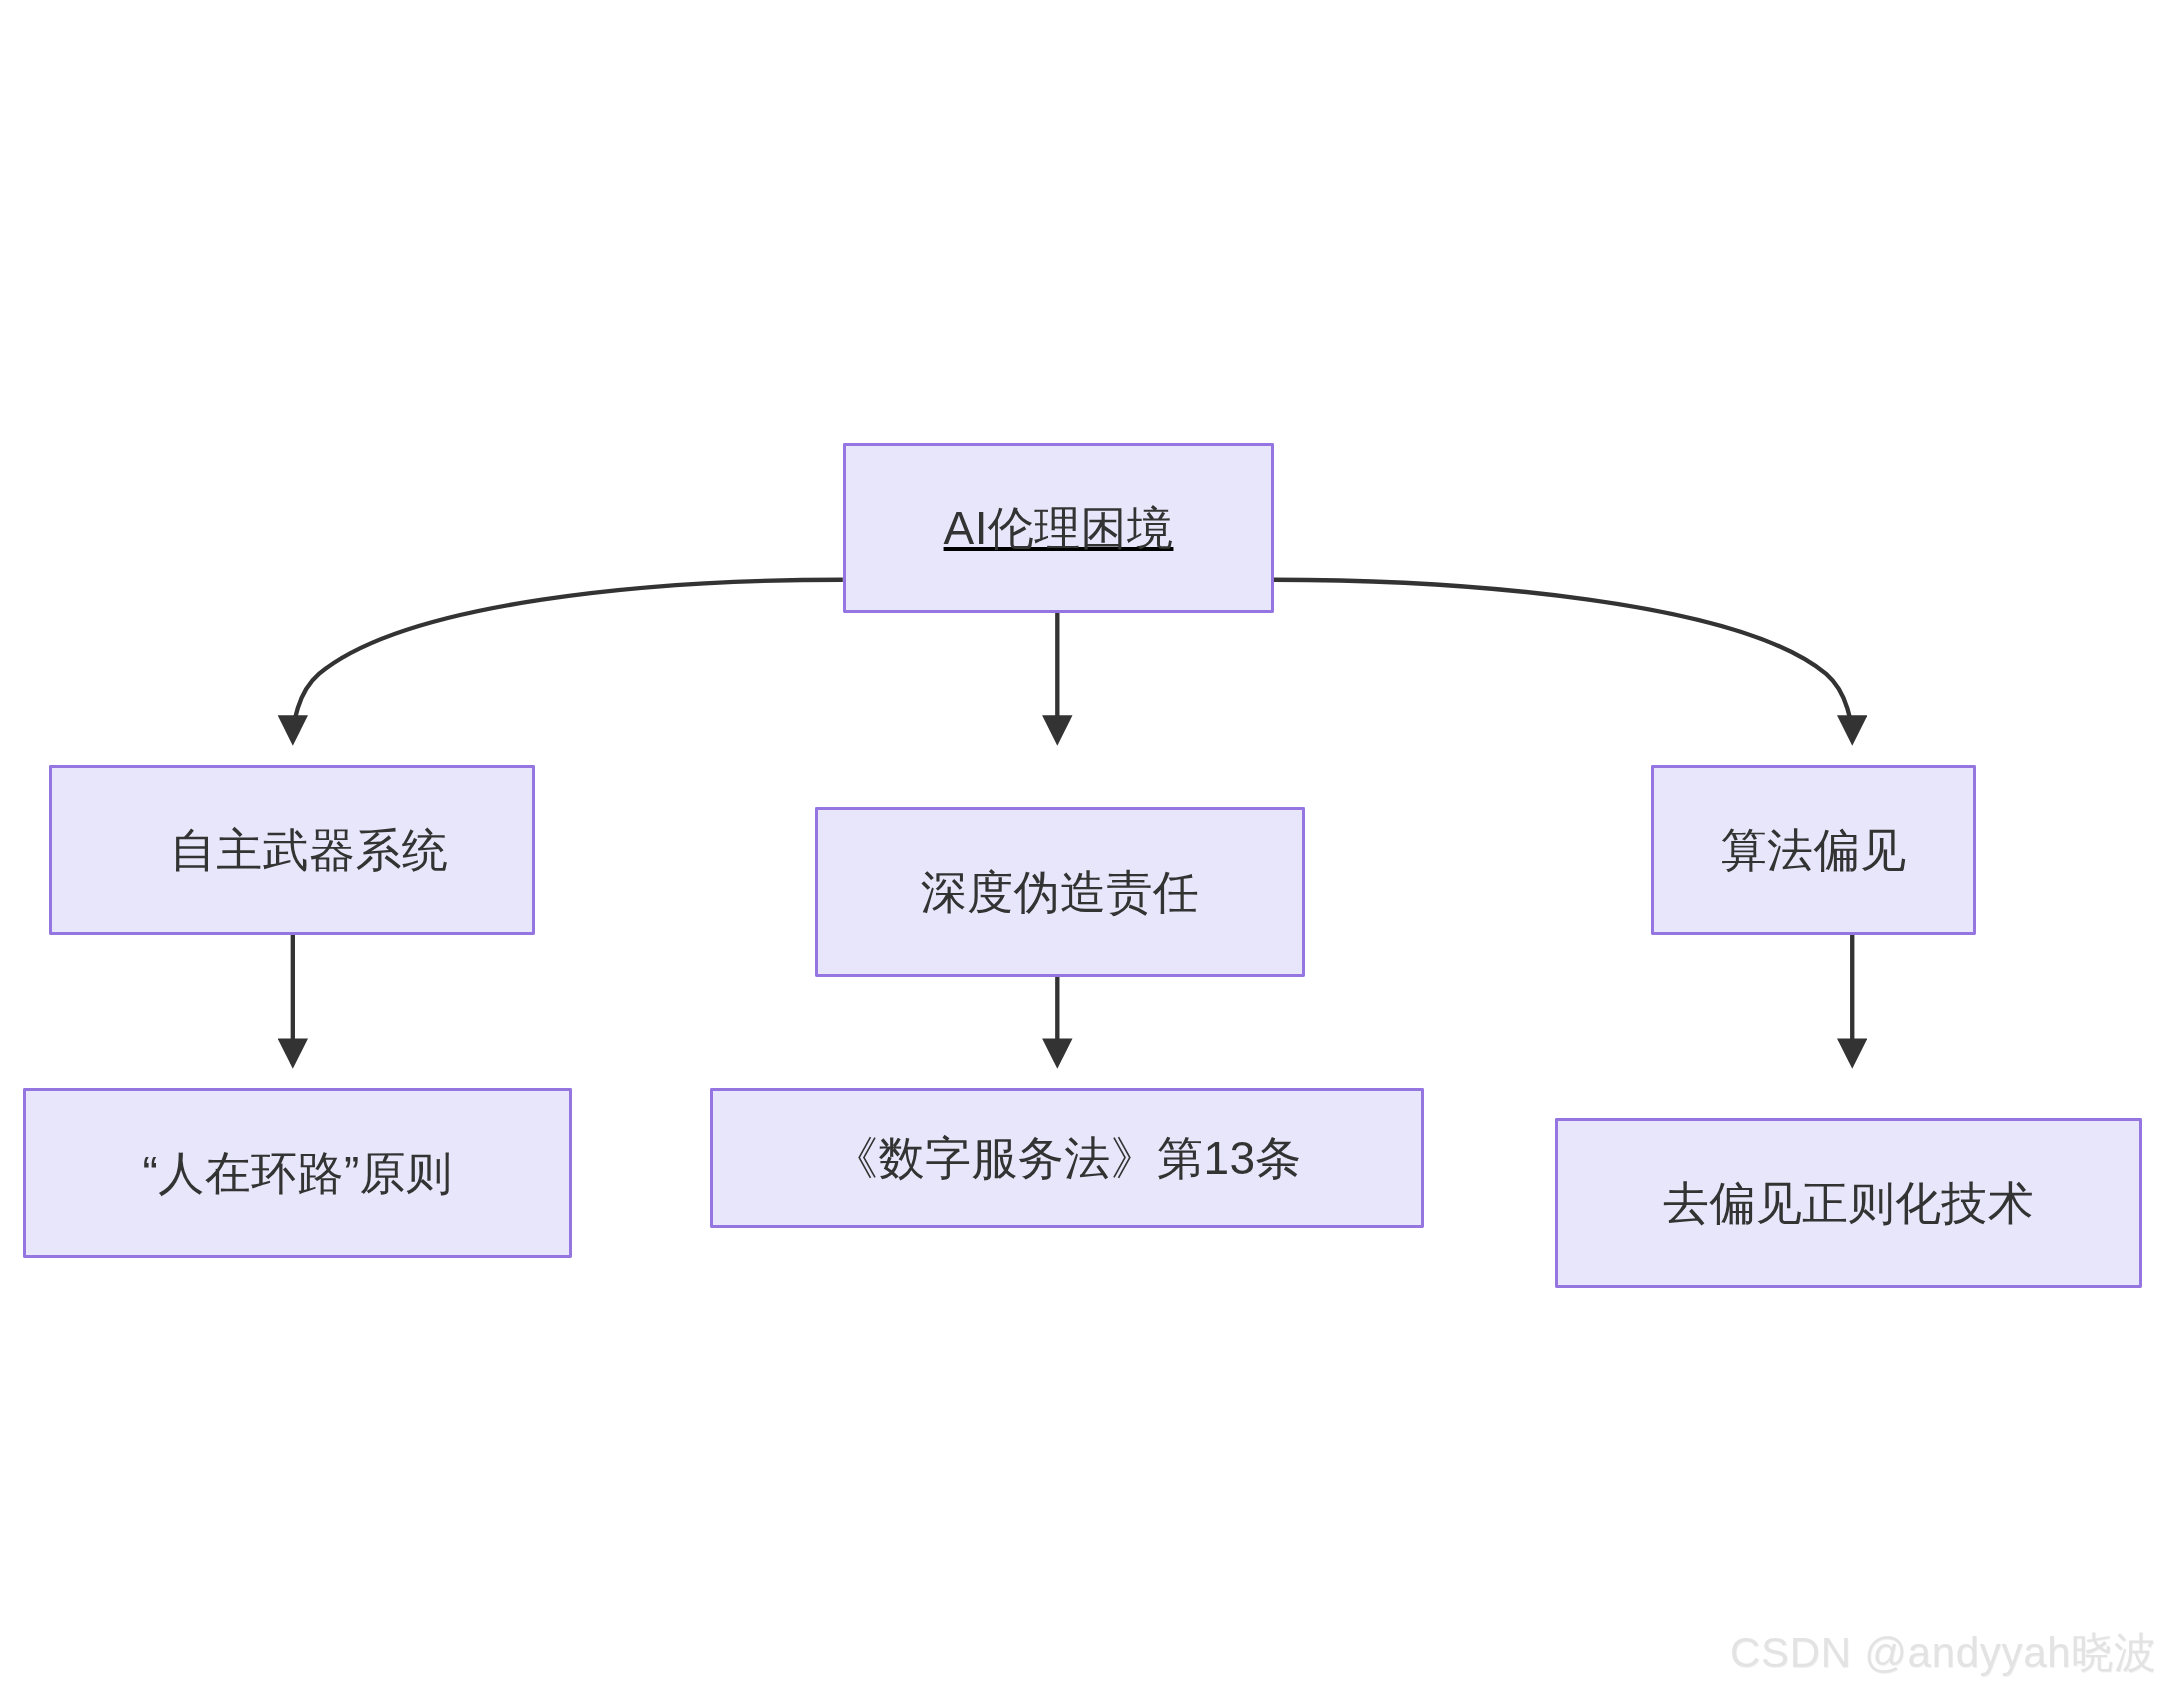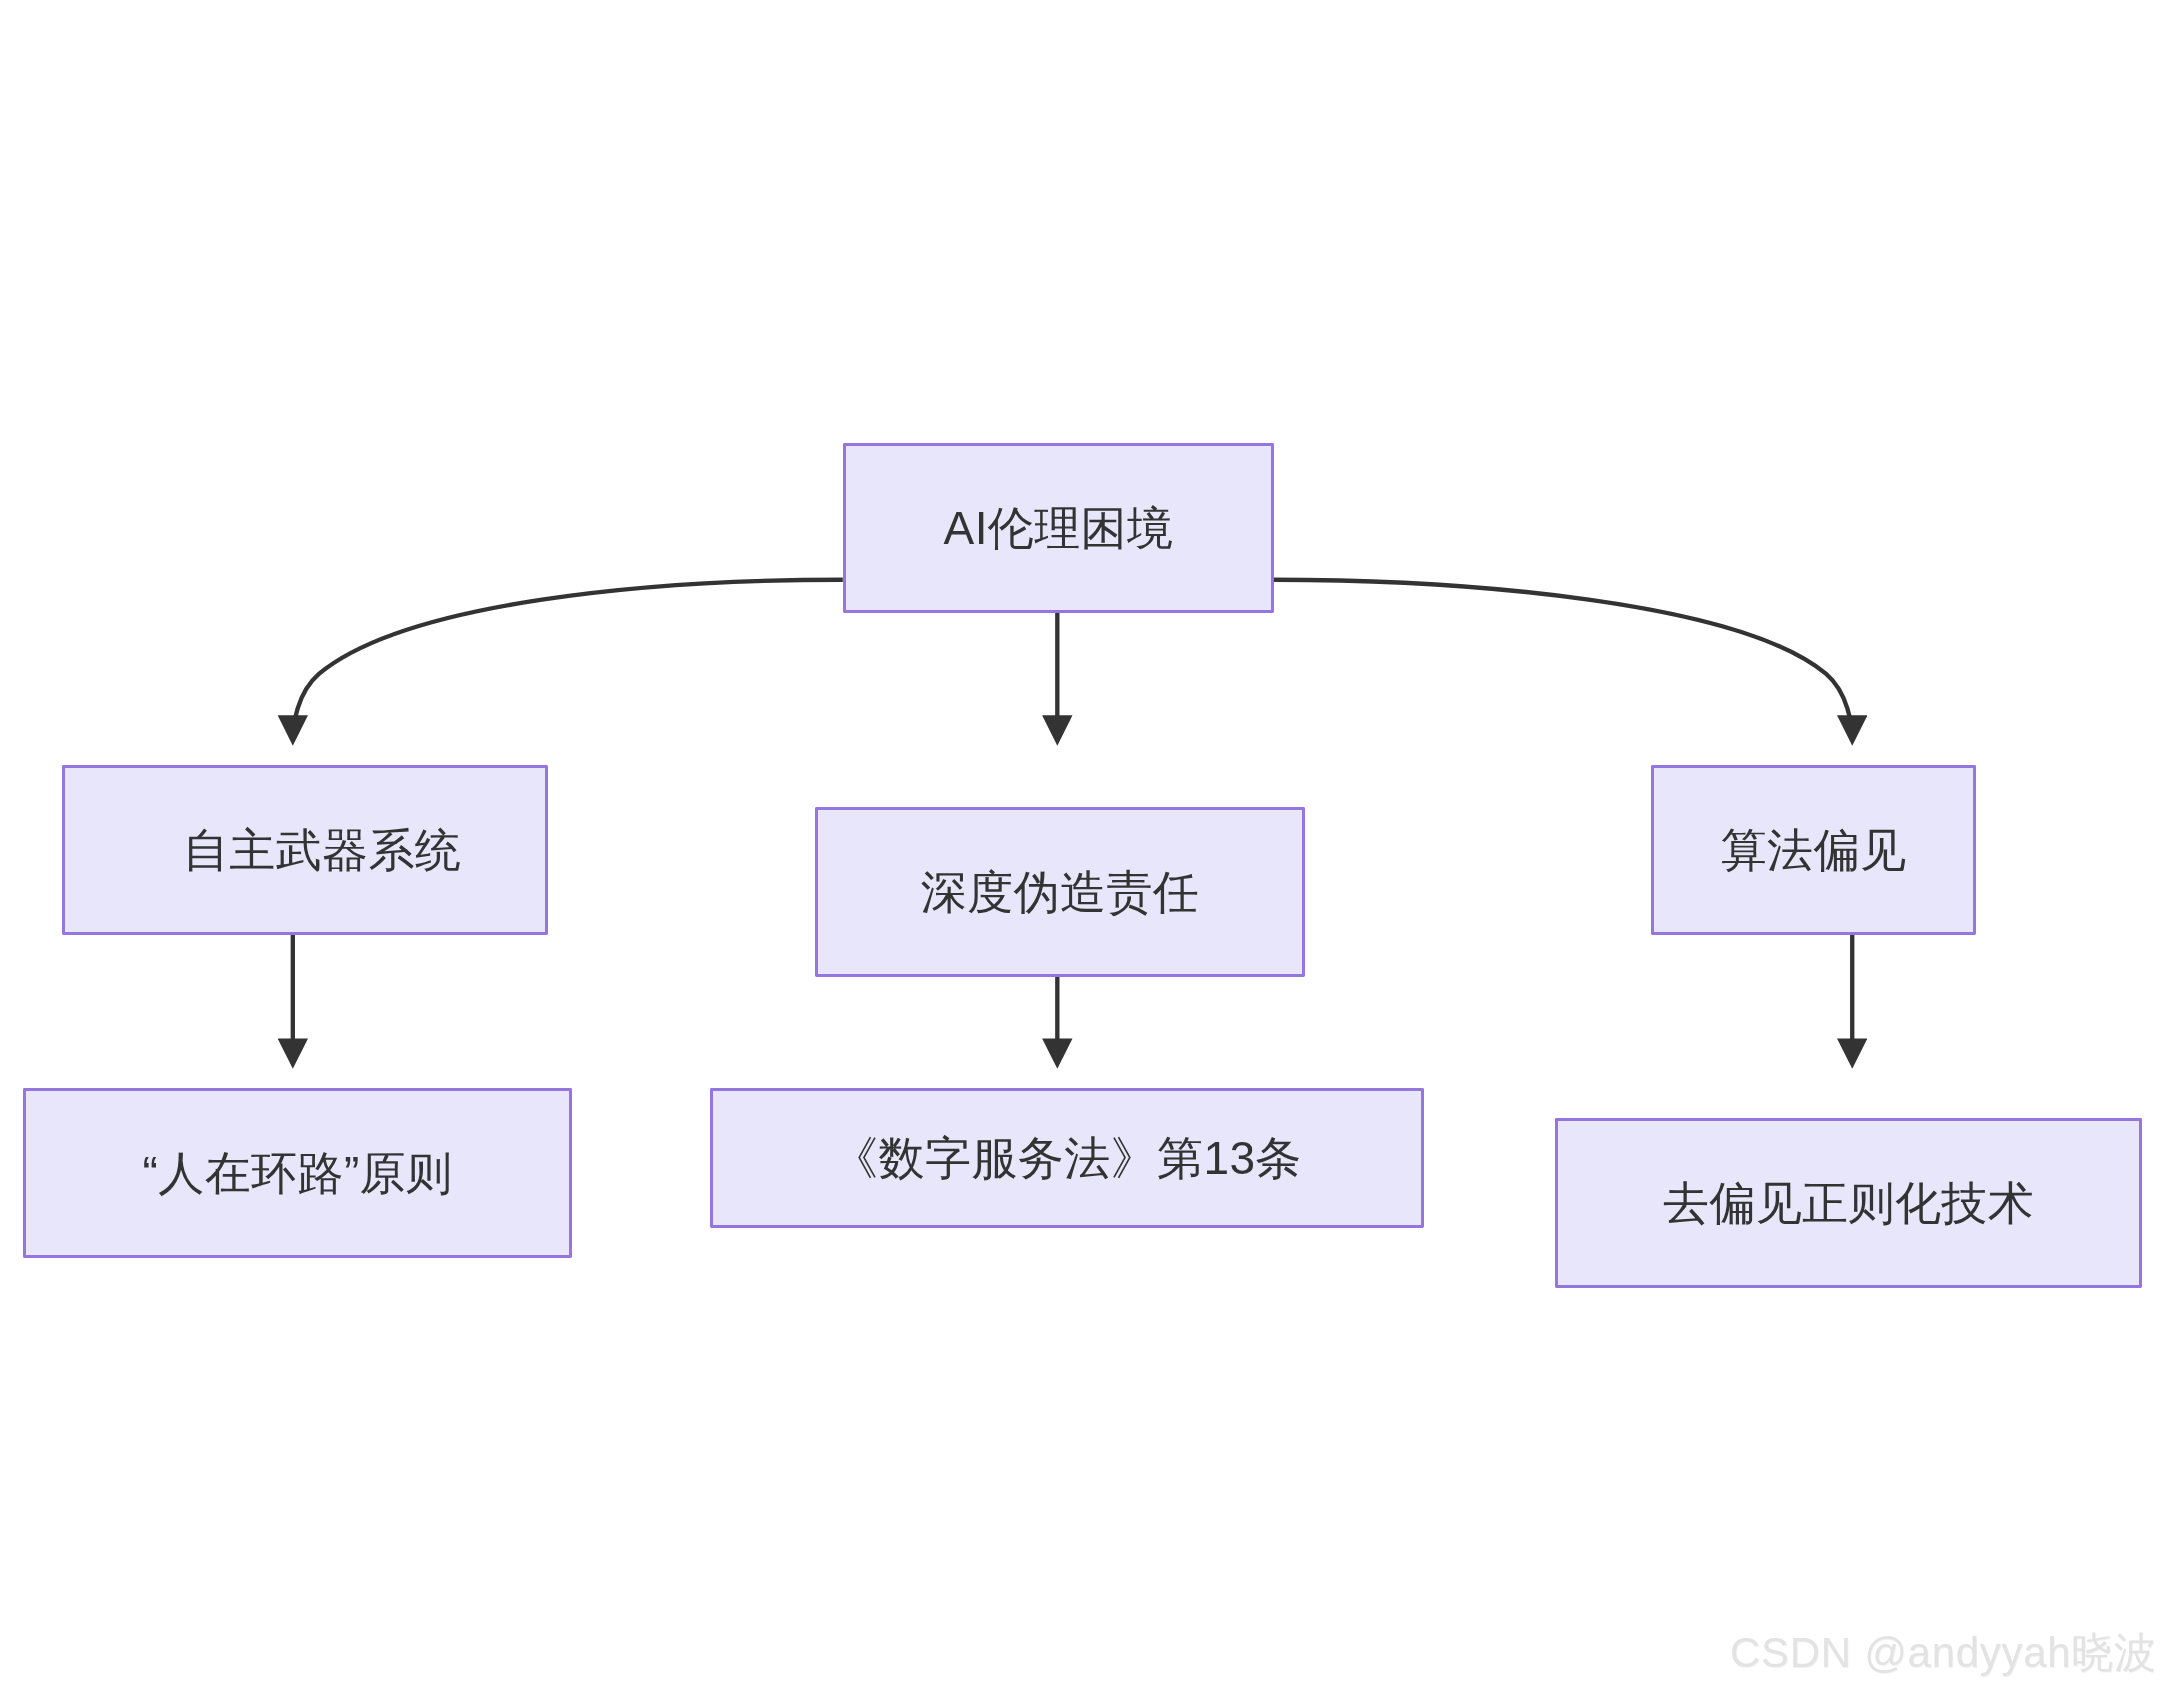--- a/index.html
+++ b/index.html
@@ -47,22 +47,22 @@
   .node-label {
     color: #333333;
     font-size: 46px;
     line-height: 1.15;
     letter-spacing: 0.4px;
     font-weight: 400;
     white-space: nowrap;
   }
 
   
-  #node-root        { left: 843px; top: 443px;  width: 431px; height: 170px; }
-  #node-weapons     { left: 62px;   top: 765px; width: 486px; height: 170px; padding-left: 34px; }
+  #node-root        { left: 843px; top: 443px;  width: 431px; height: 170px; text-decoration: underline; }
+  #node-weapons     { left: 49px;   top: 765px; width: 486px; height: 170px; padding-left: 34px; }
   #node-deepfake    { left: 815px; top: 765px; width: 490px; height: 170px; margin-top: 42px; }
   #node-bias        { left: 1651px; top: 765px; width: 325px; height: 170px; }
   #node-hitl        { left: 23px;   top: 1088px; width: 549px; height: 170px; }
   #node-dsa         { left: 710px;  top: 1088px; width: 714px; height: 140px; }
   #node-debias      { left: 1555px; top: 1118px; width: 587px; height: 170px; justify-content: center; }
 
   #watermark {
     position: absolute;
     right: 4.3px;
     top: 1632px;

